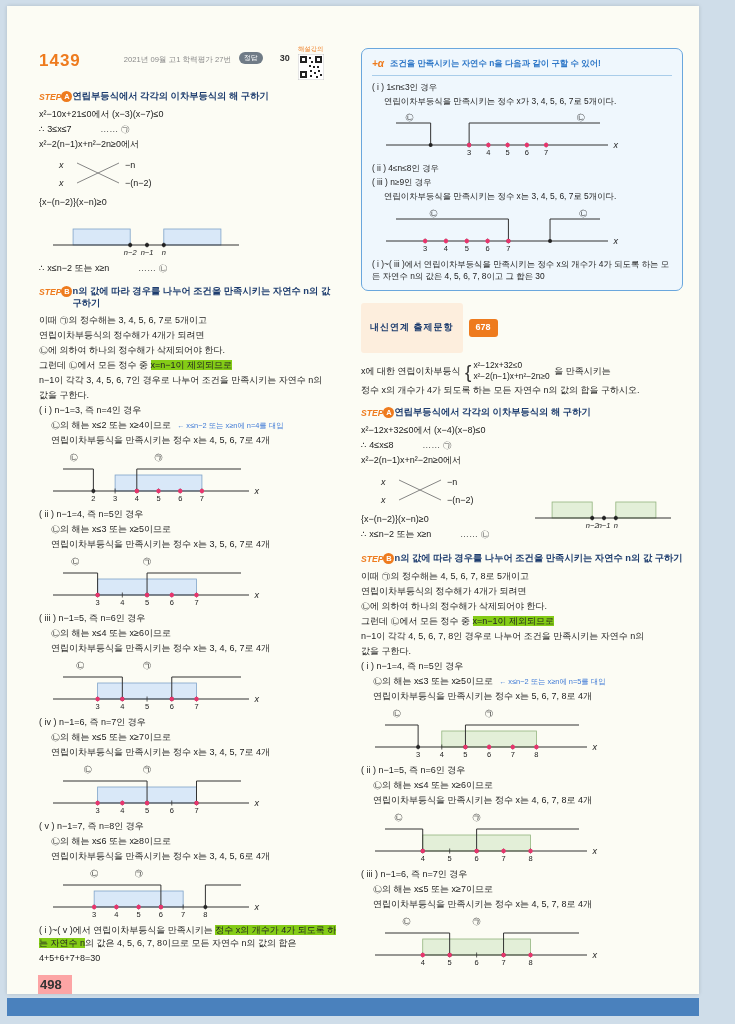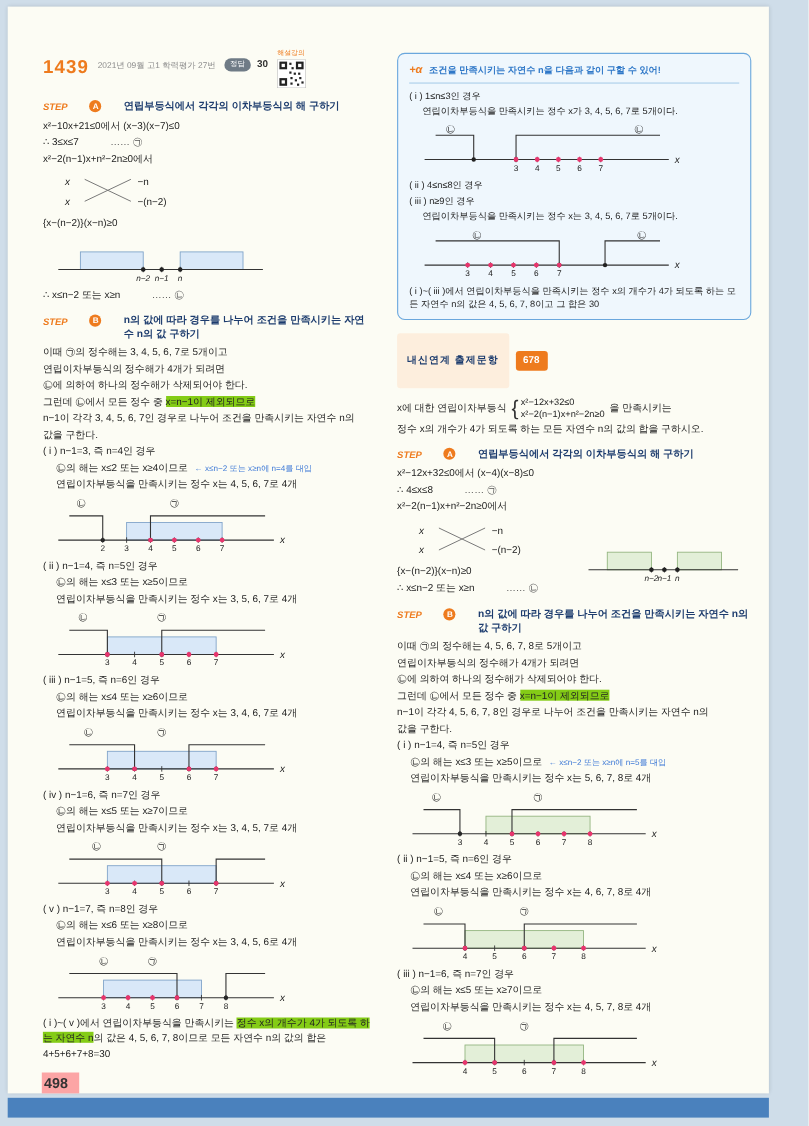--- a/index.html
+++ b/index.html
@@ -8,28 +8,28 @@
   .paper{position:absolute;left:7px;top:6px;right:7px;bottom:30px;background:#fcfcf4;box-shadow:0 0 4px rgba(0,0,0,.15);}
   .bottom-band{position:absolute;left:7px;right:7px;bottom:8px;height:18px;background:#4a81bd;}
   .page-num{position:absolute;left:38px;bottom:30px;background:#fca5a5;padding:2px 10px 2px 2px;font-size:13px;font-weight:bold;color:#333;}
   .cols{display:flex;gap:22px;padding:42px 26px 0 32px;}
   .col{font-size:9px;line-height:1.5;}
   .col.left{width:300px;flex:none;}
   .col.right{width:322px;flex:none;}
   
   .hdr{display:flex;align-items:flex-start;gap:8px;margin-bottom:10px;}
   .pid{color:#ee7b1e;font-size:17px;font-weight:800;letter-spacing:1px;}
-  .src{color:#8a8a8a;font-size:7.6px;margin-top:6px;white-space:nowrap;}
-  .ansbadge{display:inline-flex;align-items:center;gap:6px;margin-top:4px;}
+  .src{color:#8a8a8a;font-size:7.6px;margin-top:6px;white-space:nowrap;margin-left:35px;}
+  .ansbadge{display:inline-flex;align-items:flex-start;gap:17px;margin-top:4px;}
   .ansl{background:#6f7b86;color:#fff;font-size:6.8px;padding:1px 5px;border-radius:6px;}
   .ansp{font-weight:bold;font-size:9px;color:#333;}
   .qrwrap{display:flex;flex-direction:column;align-items:center;margin-top:-4px;}
   .lecture{color:#ee7b1e;font-size:6.3px;margin-bottom:1px;white-space:nowrap;}
   
-  .steprow{display:flex;align-items:flex-start;gap:20px;margin:9px 0 4px;}
+  .steprow{display:flex;align-items:flex-start;gap:0;margin:9px 0 4px;}
   .stepword{color:#ee7b1e;font-weight:800;font-style:italic;font-size:8.6px;margin-top:1px;}
   .stepcirc{background:#ee7b1e;color:#fff;border-radius:50%;width:11px;height:11px;min-width:11px;display:inline-flex;align-items:center;justify-content:center;font-size:7.4px;font-weight:700;margin-top:1px;}
   .steptitle{font-weight:700;color:#1d3c6e;font-size:9.3px;line-height:1.35;}
   .m{margin:1.5px 0;}
   .tag{margin-left:26px;color:#555;}
   .ind{margin-left:12px;}
   .note{color:#3f7ad6;font-size:7.4px;margin-left:6px;white-space:nowrap;}
   .hl{background:#84cc16;}
   .caseblk{margin-bottom:3px;}
   .diag{margin:1px 0 3px 12px;display:block;}

